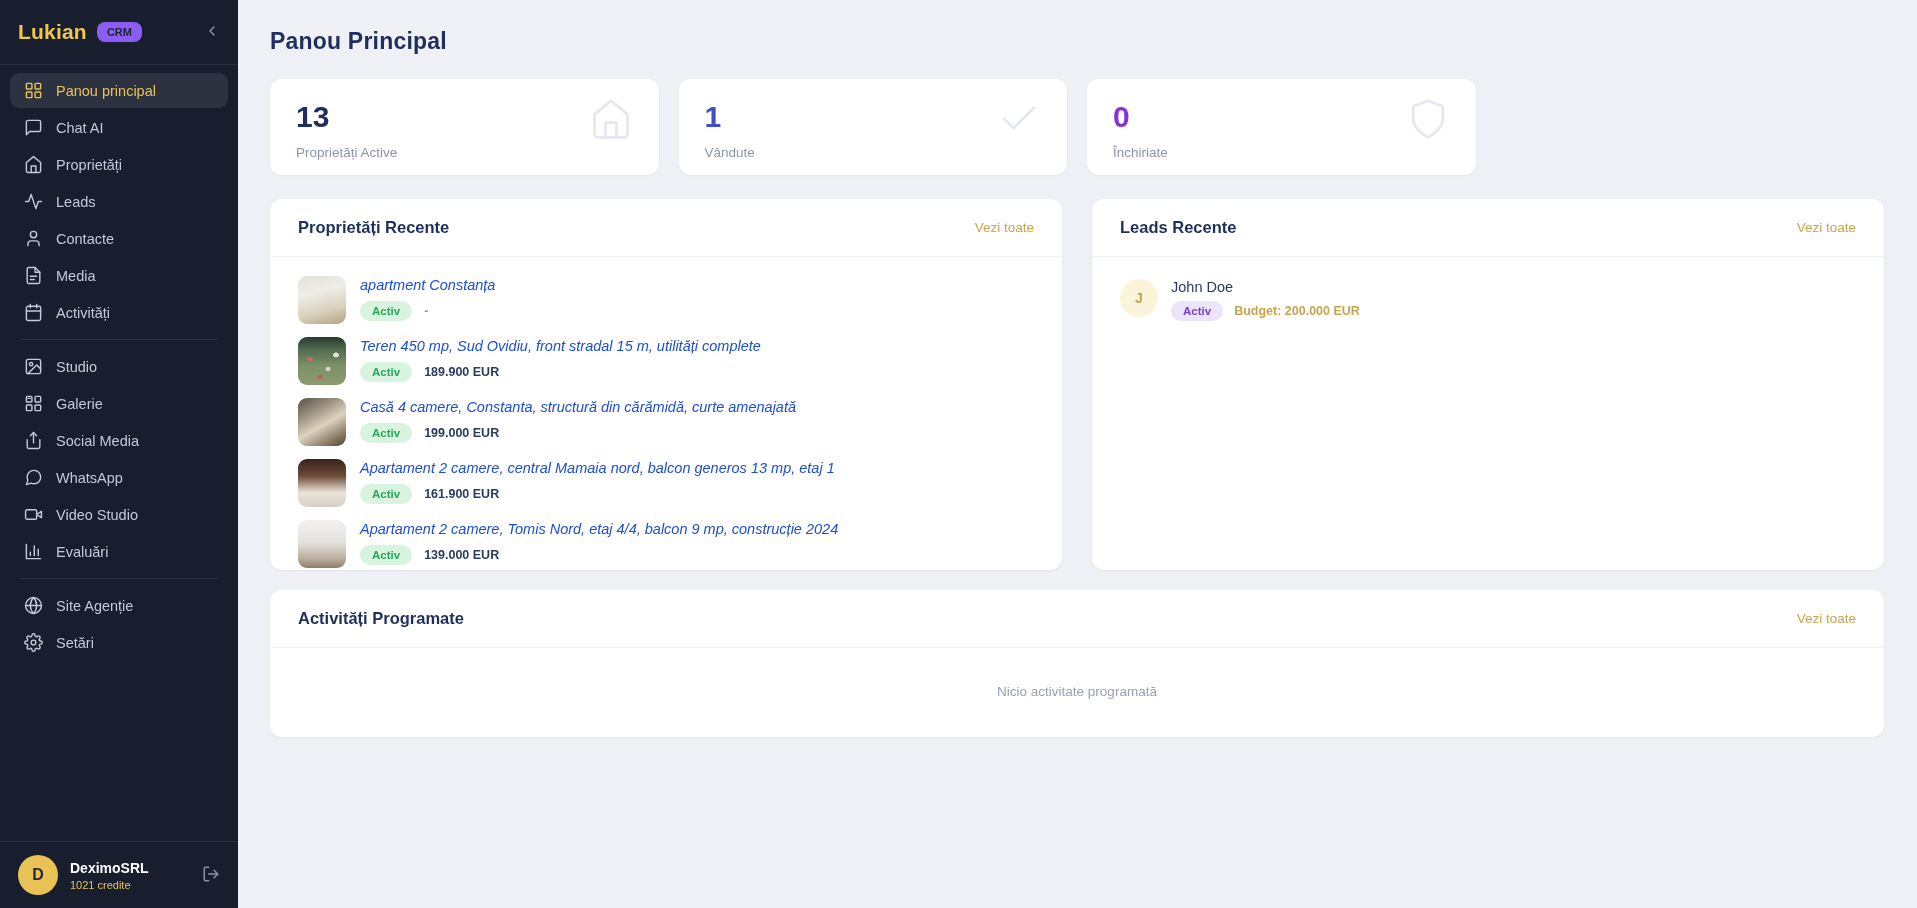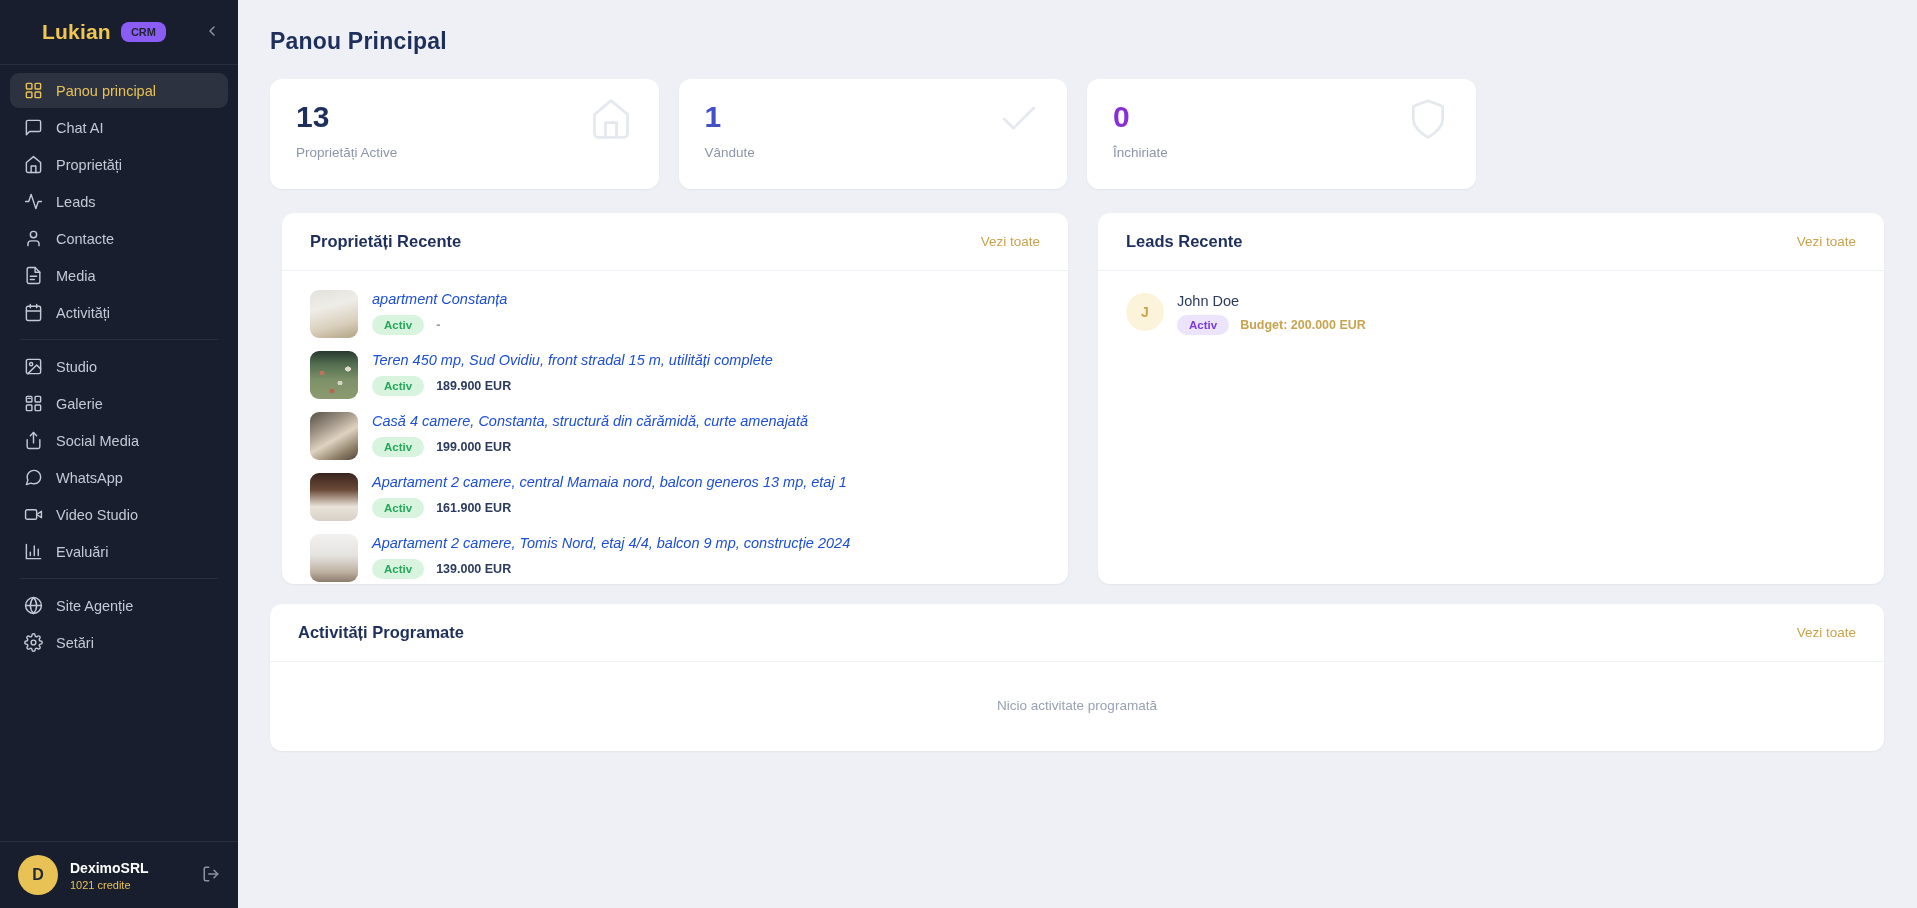--- a/index.html
+++ b/index.html
@@ -11,21 +11,21 @@
     -webkit-font-smoothing:antialiased;
   }
 
   
   .sidebar {
     width:238px; min-width:238px; height:100%;
     background:#181e2d; color:#c5cbd8;
     display:flex; flex-direction:column;
   }
   .side-top { height:64px; display:flex; align-items:center; padding:0 18px; gap:10px; }
-  .logo { color:#f0c64f; font-size:21px; font-weight:800; letter-spacing:.2px;margin-left:24px; }
+  .logo { color:#f0c64f; font-size:21px; font-weight:800; letter-spacing:.2px; }
   .crm-badge { background:#8b5cf6; color:#20262f; font-size:11px; font-weight:800; padding:4px 10px; border-radius:8px; }
   .collapse-btn { margin-left:auto; background:none; border:none; color:#8b93a3; cursor:pointer; display:grid; place-items:center; }
   .collapse-btn svg { width:16px; height:16px; }
   .side-divider { height:1px; background:rgba(255,255,255,.08); }
   .side-divider.inset { margin:9px 20px; }
   .menu { padding:8px 10px 0; display:flex; flex-direction:column; gap:2px; }
   .menu-item {
     display:flex; align-items:center; gap:13px;
     padding:8px 14px; border-radius:9px;
     font-size:14.5px; color:#c3c9d6; cursor:pointer;
@@ -46,29 +46,29 @@
   .user-credits { color:#e9c255; font-size:11px; margin-top:3px; }
   .logout-btn { margin-left:auto; background:none; border:none; color:#8b93a3; cursor:pointer; }
   .logout-btn svg { width:18px; height:18px; }
 
   
   .main { flex:1; padding:26px 33px 0 32px; }
   .page-title { font-size:23px; font-weight:800; color:#1f2f5c; margin:2px 0 24px; letter-spacing:.2px; }
 
   .stats { display:grid; grid-template-columns:repeat(4,1fr); gap:20px; }
   .stat-card {
-    background:#fff; border-radius:12px; padding:21px 26px; height:110px;
+    background:#fff; border-radius:12px; padding:21px 26px; height:96px;
     position:relative; box-shadow:0 1px 2px rgba(16,24,40,.05);
   }
   .stat-value { font-size:30px; font-weight:800; color:#1f2f5c; line-height:1.1; }
   .stat-label { font-size:13.5px; color:#8d95a8; margin-top:12px; }
   .stat-icon { position:absolute; right:26px; top:18px; color:#e5e8ef; }
   .stat-icon svg { width:44px; height:44px; }
 
-  .panels { display:grid; grid-template-columns:1fr 1fr; gap:30px; margin-top:24px;margin-left:12px; }
+  .panels { display:grid; grid-template-columns:1fr 1fr; gap:30px; margin-top:24px; }
   .panel { background:#fff; border-radius:12px; box-shadow:0 1px 2px rgba(16,24,40,.05); }
   .panel-main { height:371px; overflow:hidden; }
   .panel-header {
     display:flex; align-items:center; justify-content:space-between;
     padding:19px 28px; border-bottom:1px solid #eef1f5;
   }
   .panel-title { font-size:16.5px; font-weight:700; color:#1f2f5c; }
   .see-all { color:#c8a44e; font-size:13.5px; text-decoration:none; cursor:pointer; }
 
   .prop-list { padding:13px 28px 0; }

